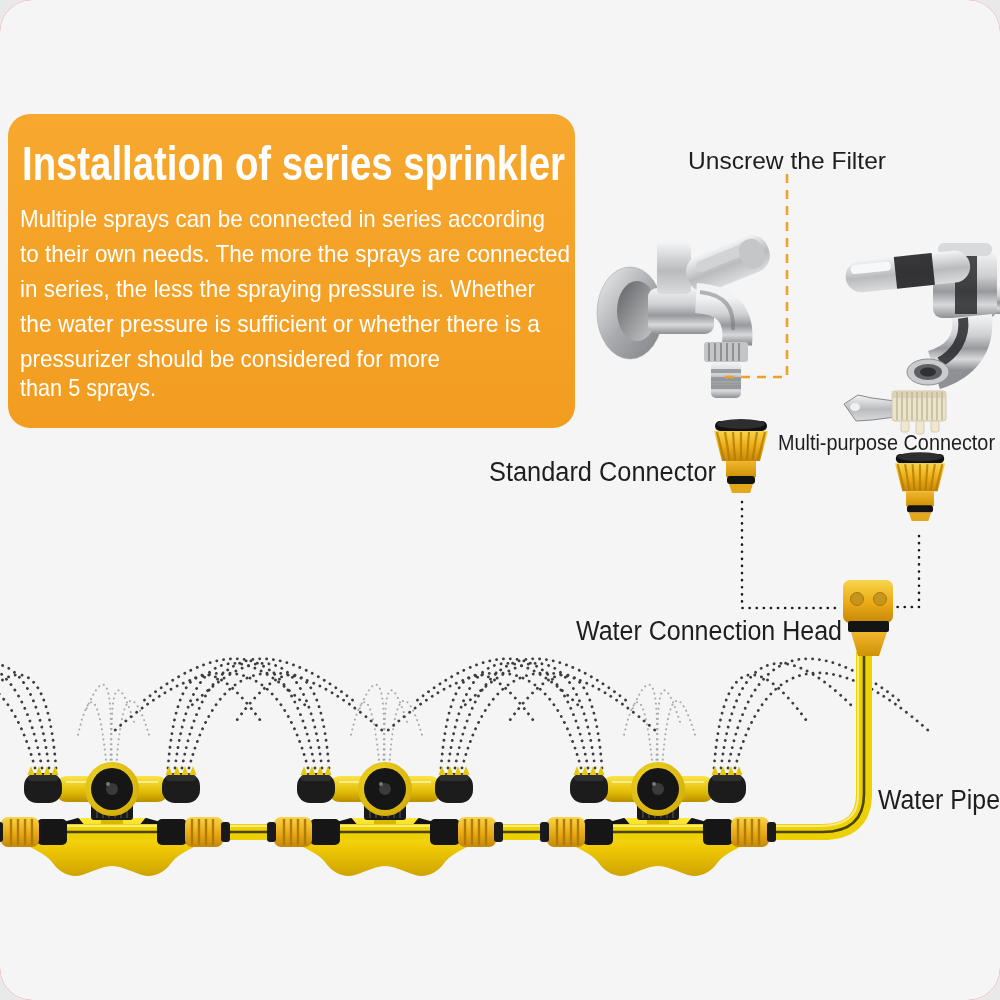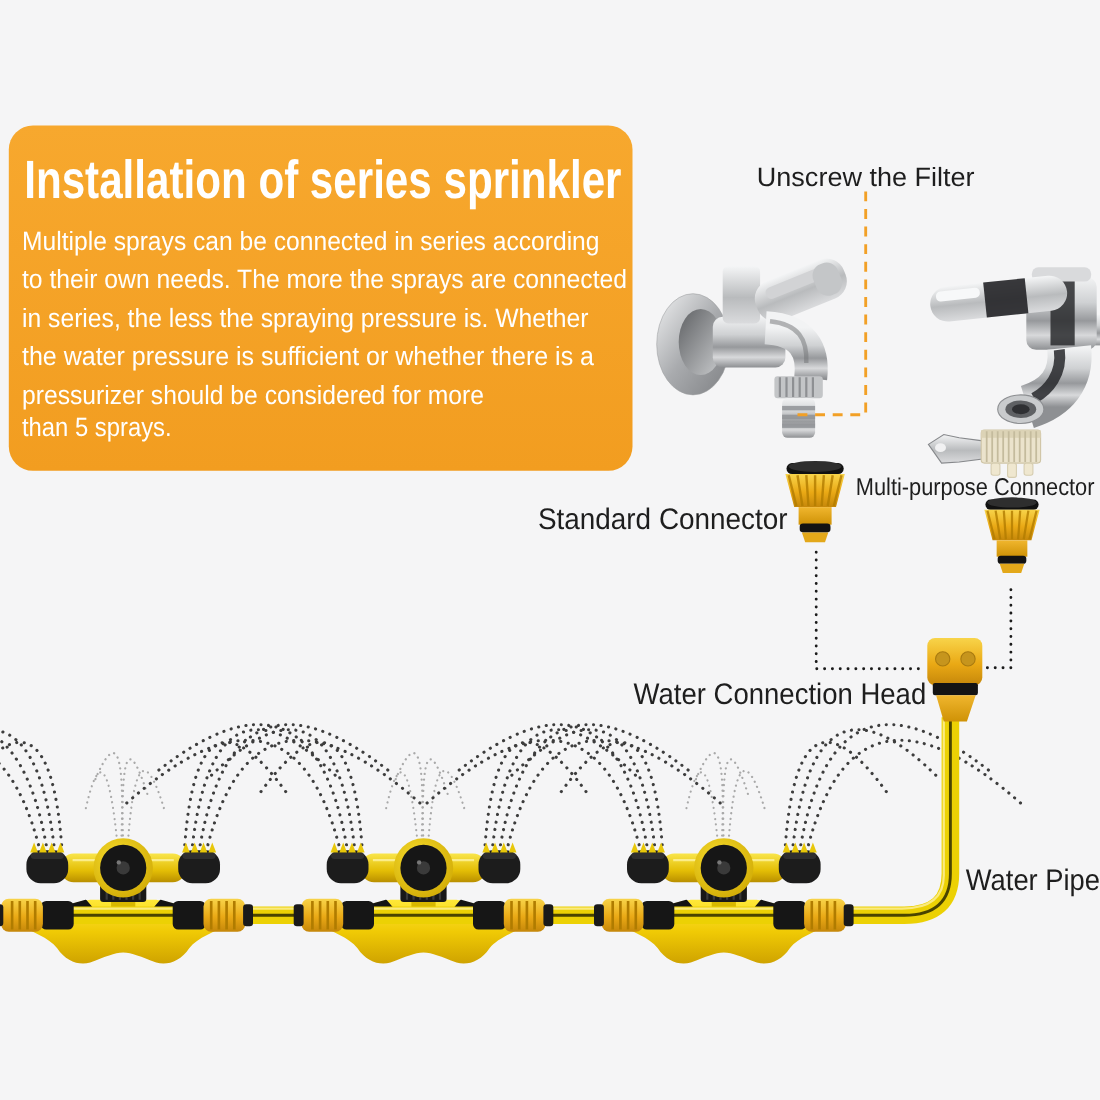--- a/index.html
+++ b/index.html
@@ -1,18 +1,18 @@
 <!DOCTYPE html>
 <html><head>
 <meta charset="utf-8">
 <style>
   html,body{margin:0;padding:0;background:#e9e9ea;}
   .stage{
     position:relative;width:1000px;height:1000px;overflow:hidden;
-    background:#ef4444;font-family:"Liberation Sans",sans-serif;
+    background:#ef4444;font-family:"Liberation Sans",sans-serif;border-radius:32px;
   }
   .stage svg{position:absolute;left:0;top:0;}
   text{font-family:"Liberation Sans",sans-serif;}
   .lbl{fill:#1e1e1e;}
   .title-text{fill:#ffffff;font-weight:bold;}
   .body-text{fill:#ffffff;}
 </style>
 </head>
 <body>
 

